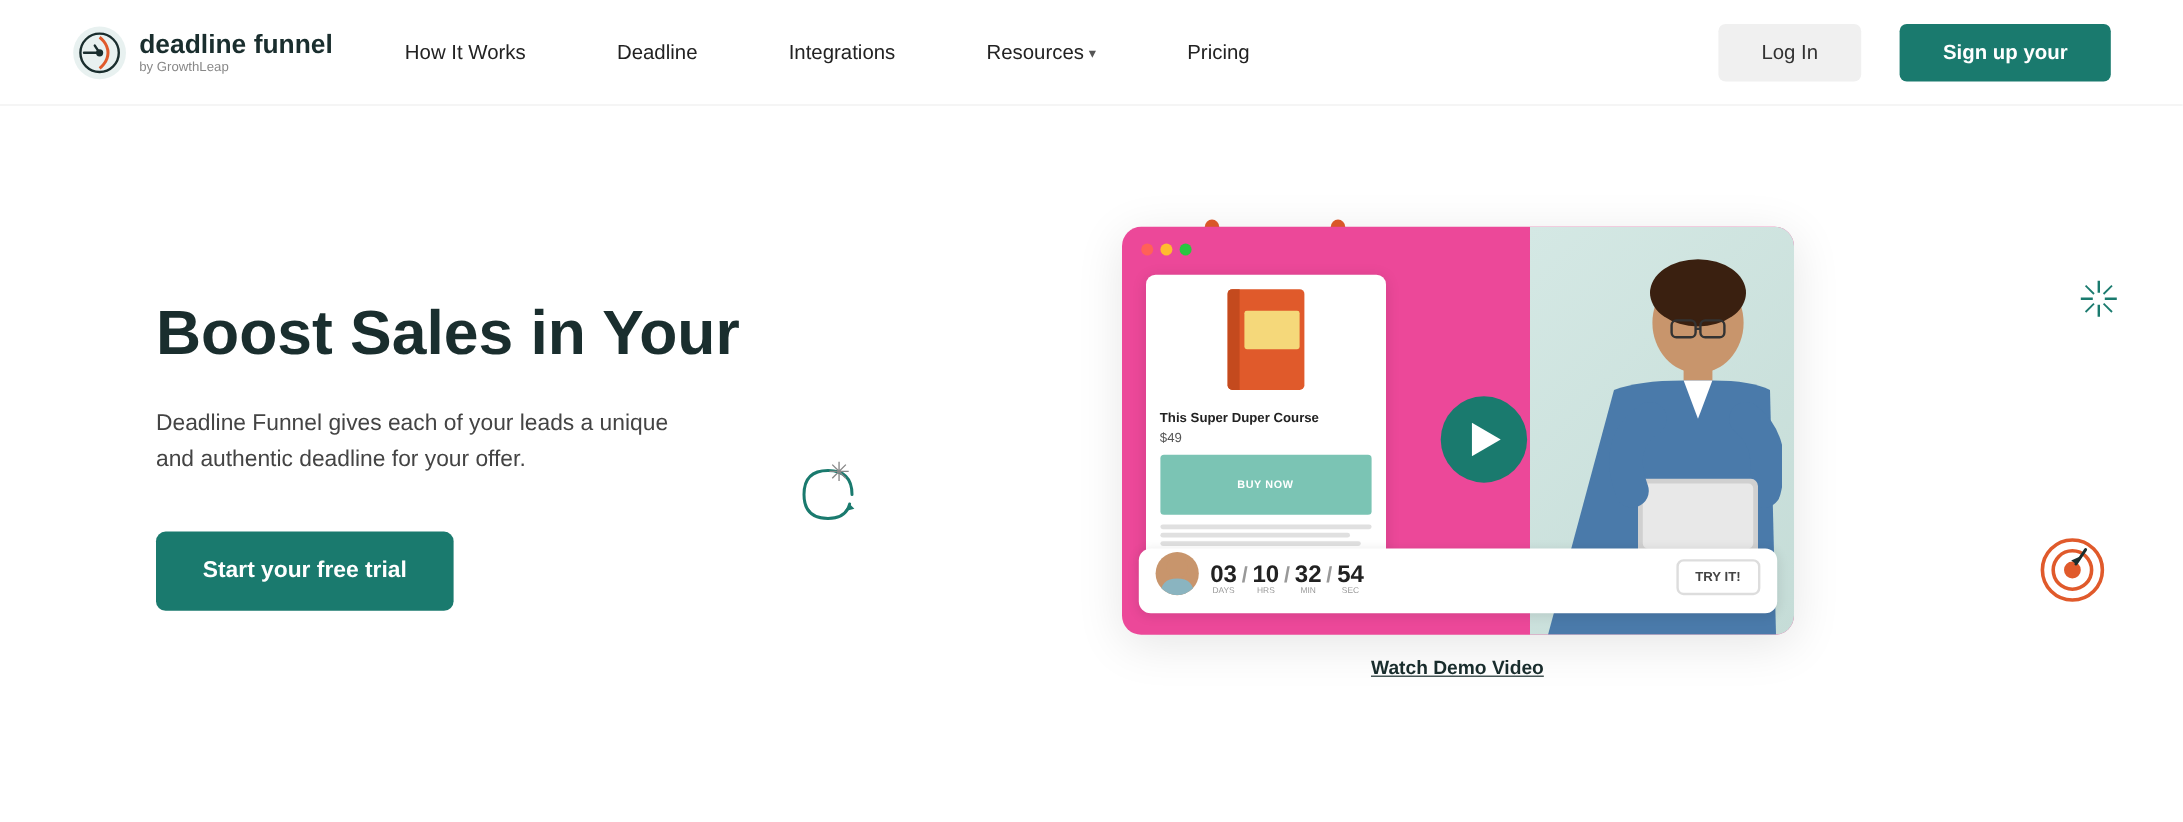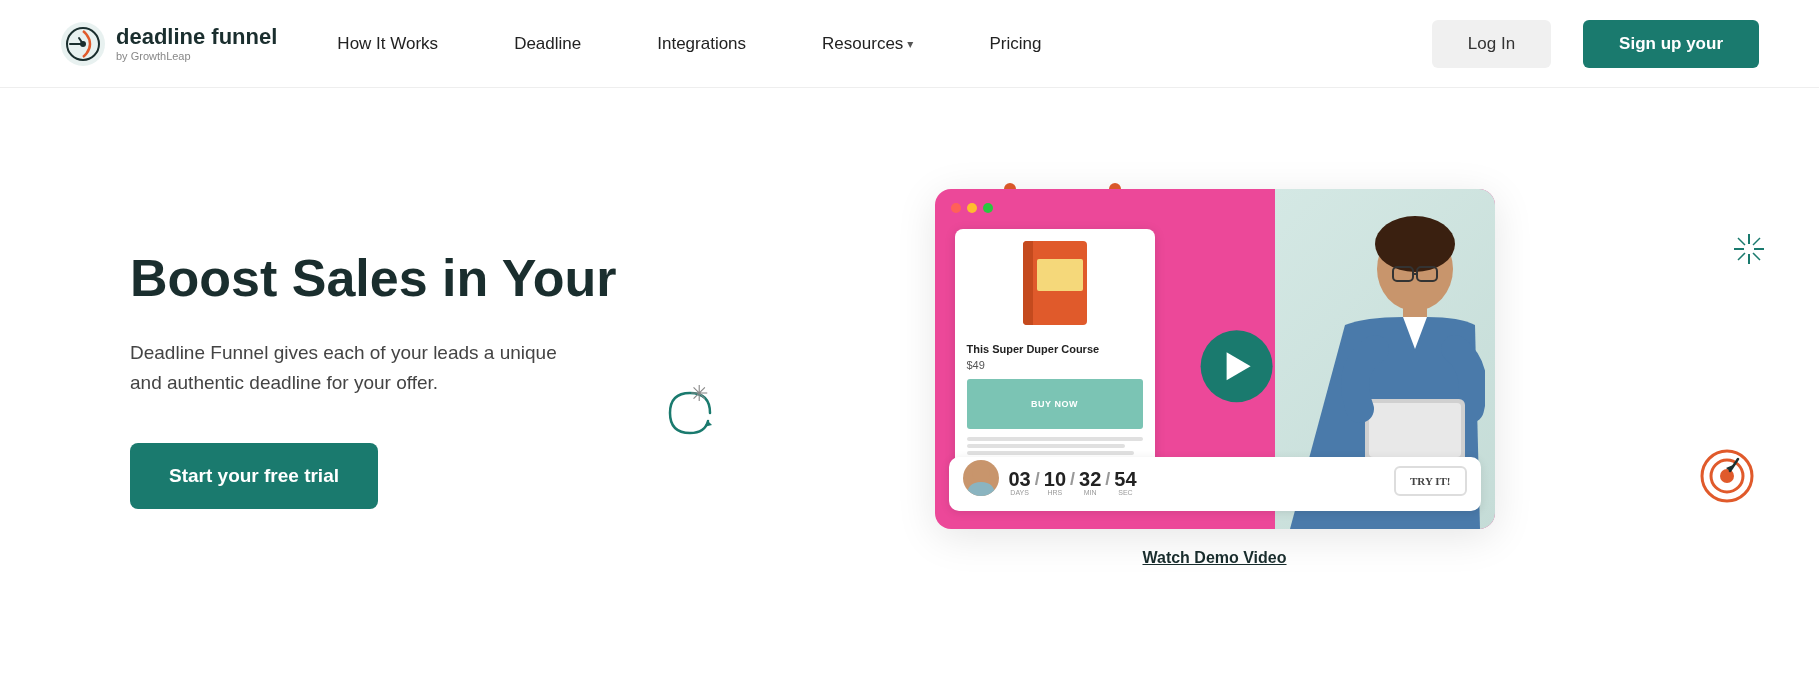--- a/index.html
+++ b/index.html
@@ -190,21 +190,20 @@
     .countdown-units { display: flex; align-items: center; gap: 4px; flex: 1; }
     .time-unit { text-align: center; }
     .time-num { font-size: 20px; font-weight: 700; color: #222; line-height: 1; }
     .time-label { font-size: 7px; color: #999; text-transform: uppercase; }
     .time-sep { font-size: 18px; color: #999; font-weight: 700; margin-top: -6px; }
     .try-btn {
       background: #fff; border: 2px solid #ddd;
       font-size: 11px; font-weight: 700; color: #444;
       padding: 7px 14px; border-radius: 6px; cursor: pointer;
       white-space: nowrap;
-      font-family: Liberation Serif, serif;
     }
 
     
     .deco-dots-arc {
       position: absolute; top: -20px; left: 220px;
       pointer-events: none;
     }
     .deco-sparkle {
       position: absolute; top: 40px; right: -50px;
       pointer-events: none;

